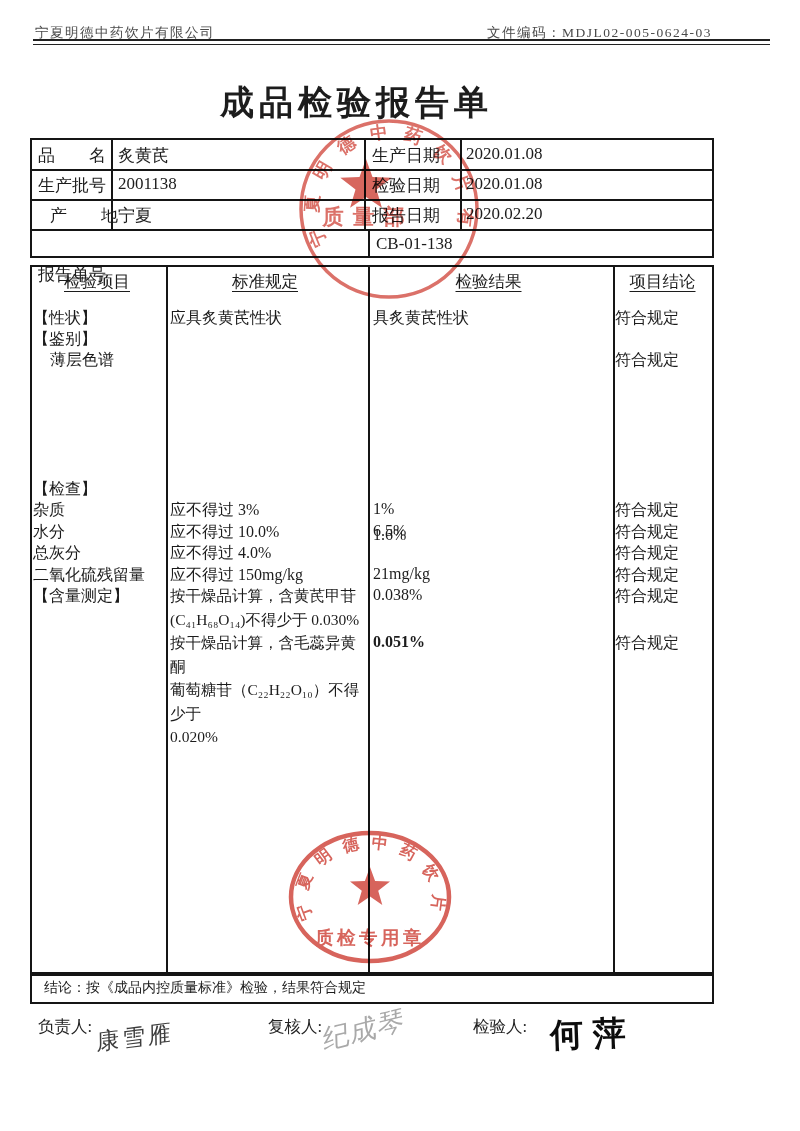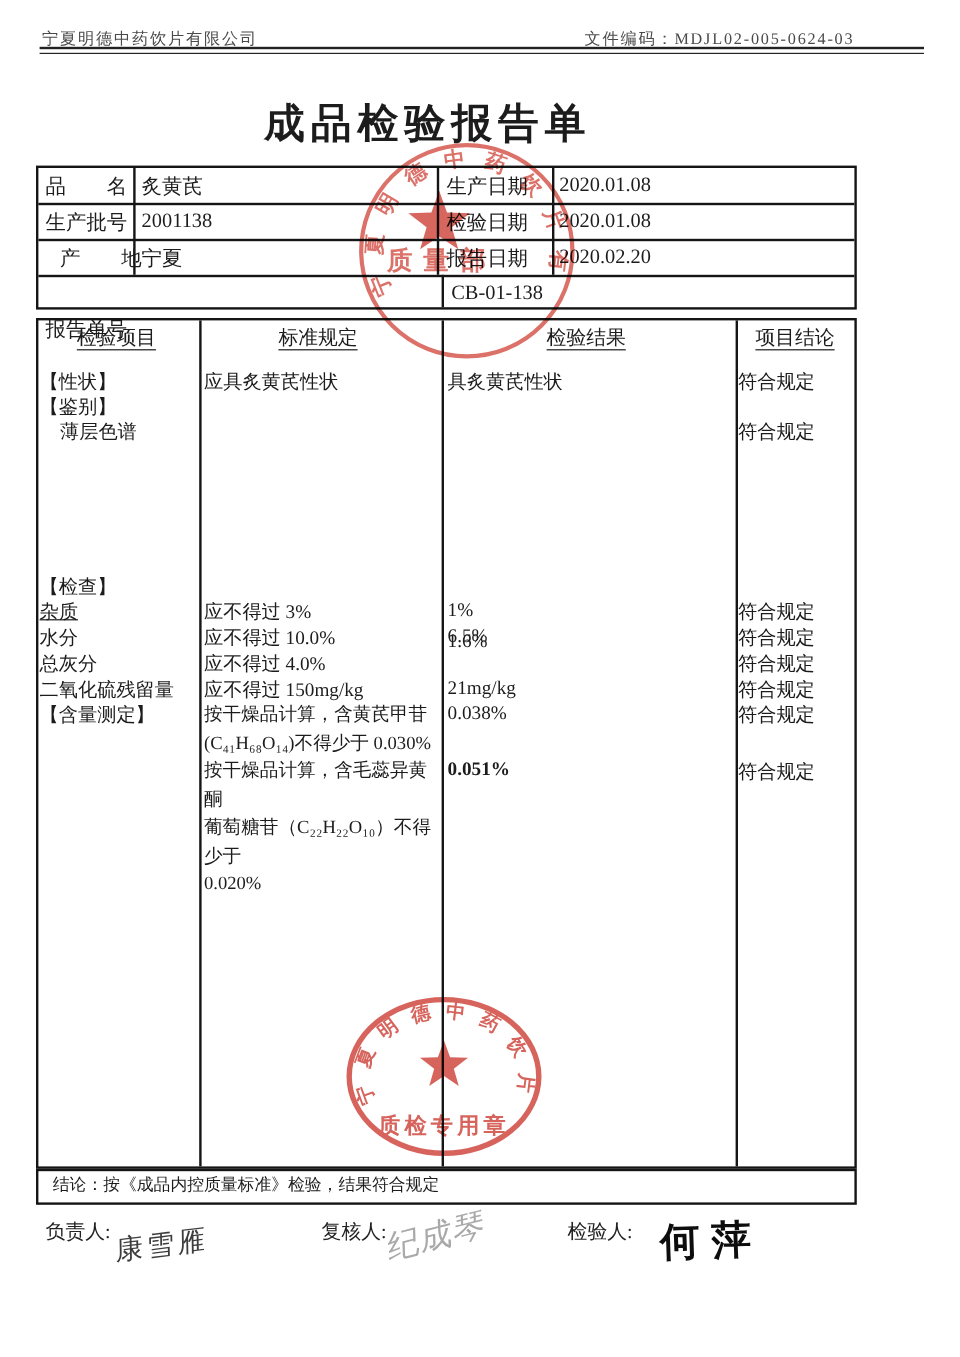--- a/index.html
+++ b/index.html
@@ -81,21 +81,21 @@
   <div class="t" style="left:170px;top:308px;">应具炙黄芪性状</div>
   <div class="t" style="left:373px;top:308px;">具炙黄芪性状</div>
   <div class="t" style="left:615px;top:308px;">符合规定</div>
 
   <div class="t" style="left:33px;top:329px;">【鉴别】</div>
   <div class="t" style="left:33px;top:350px;padding-left:17px;">薄层色谱</div>
   <div class="t" style="left:615px;top:350px;">符合规定</div>
 
   <div class="t" style="left:33px;top:479px;">【检查】</div>
 
-  <div class="t" style="left:33px;top:500px;text-decoration:underline;">杂质</div>
+  <div class="t" style="left:33px;top:500px;">杂质</div>
   <div class="t" style="left:170px;top:500px;">应不得过 3%</div>
   <div class="t" style="left:373px;top:500px;">1%</div>
   <div class="t" style="left:615px;top:500px;">符合规定</div>
 
   <div class="t" style="left:33px;top:522px;">水分</div>
   <div class="t" style="left:170px;top:522px;">应不得过 10.0%</div>
   <div class="t" style="left:373px;top:522px;">6.5%</div>
   <div class="t" style="left:615px;top:522px;">符合规定</div>
 
   <div class="t" style="left:33px;top:543px;">总灰分</div>

